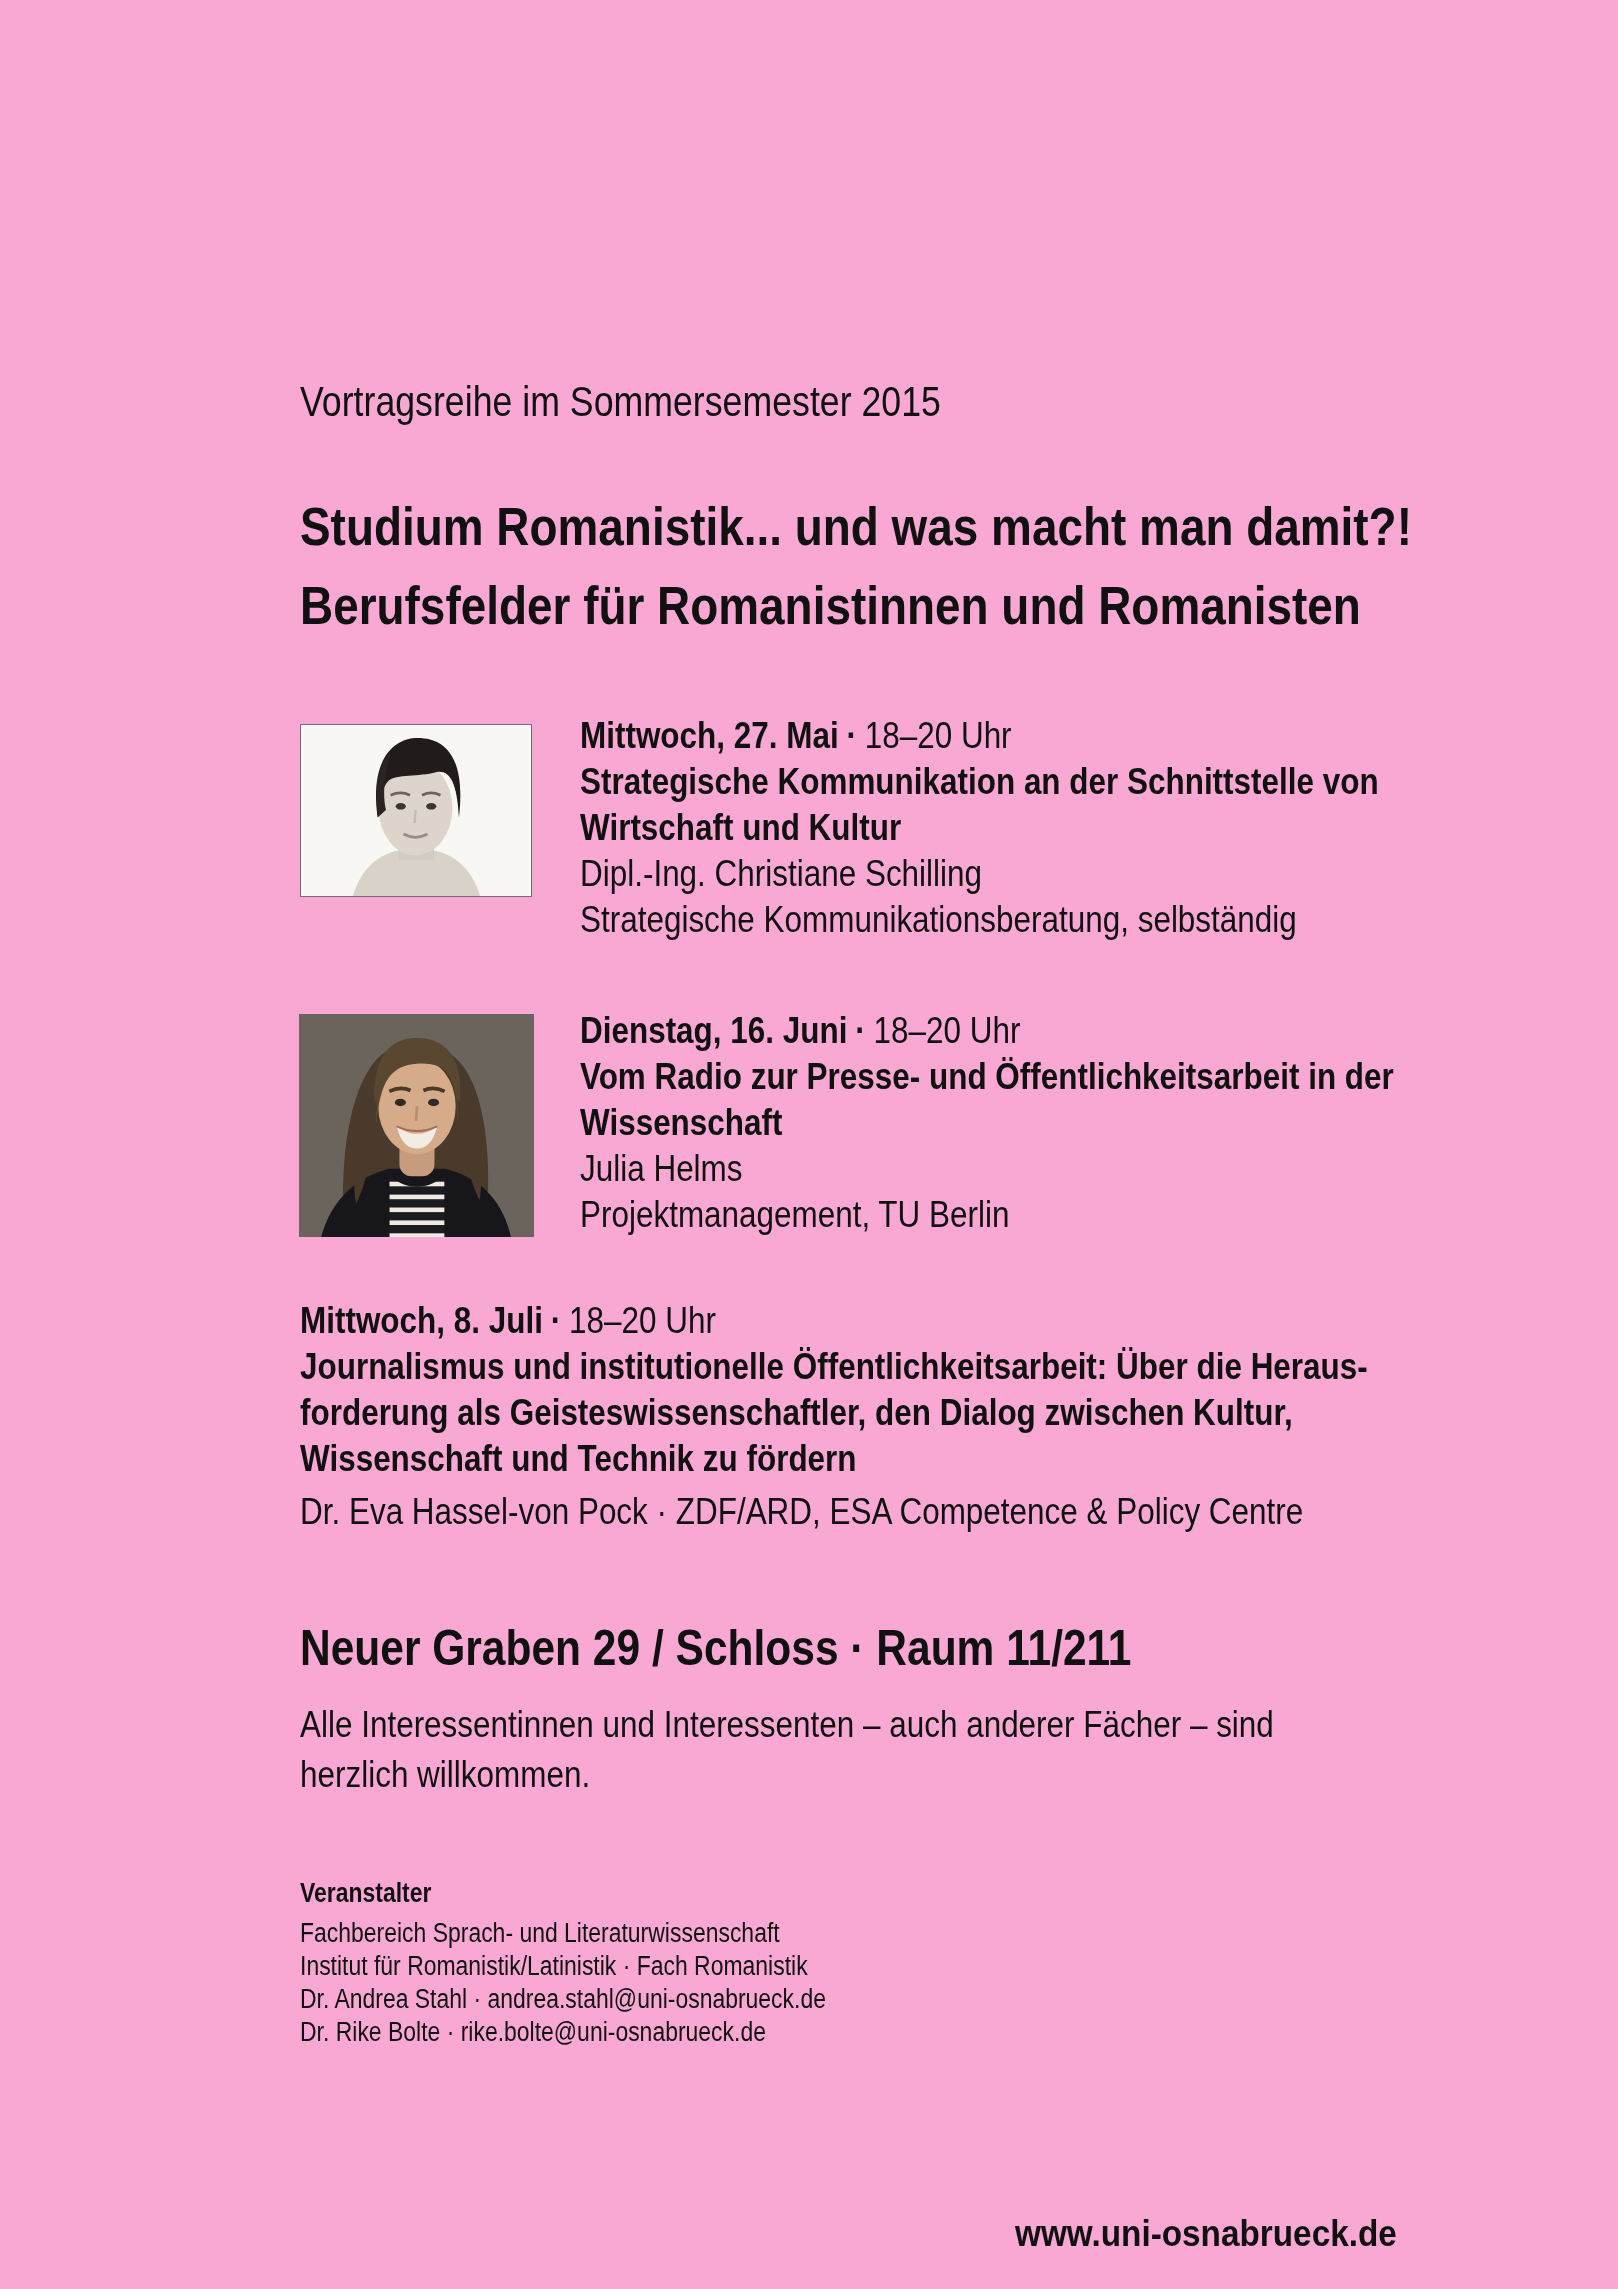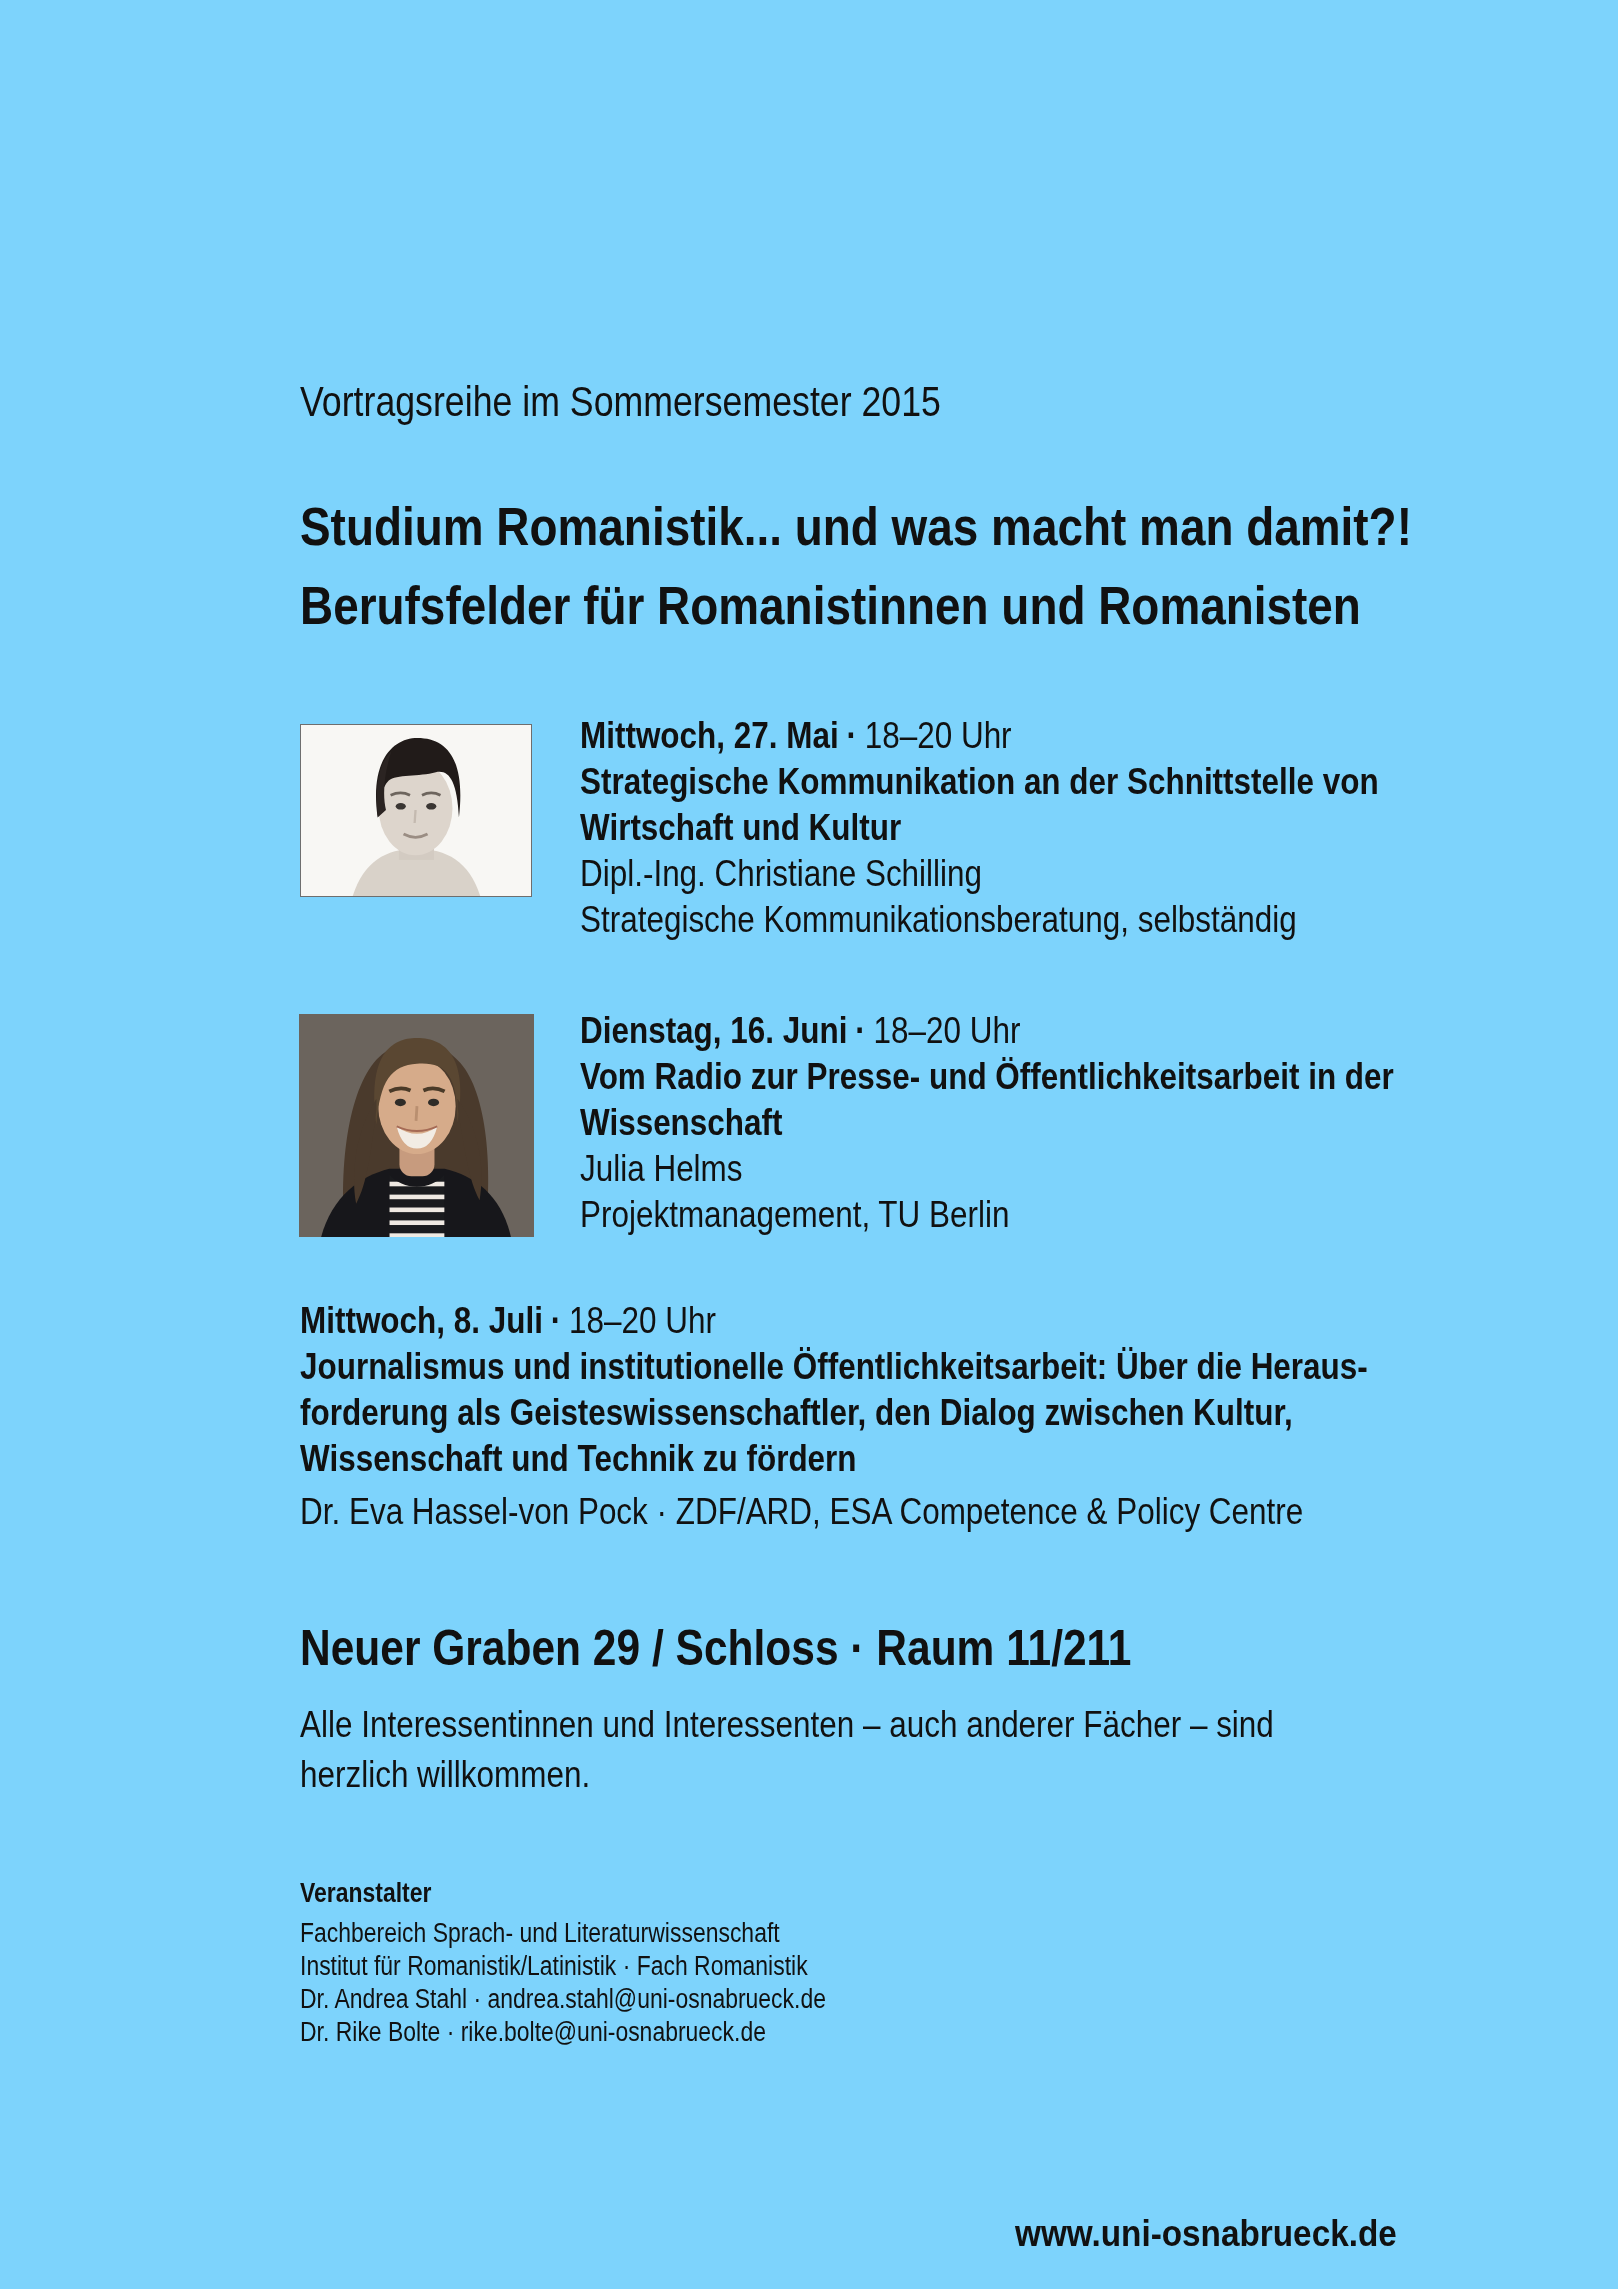--- a/index.html
+++ b/index.html
@@ -1,19 +1,19 @@
 <!DOCTYPE html>
 <html lang="de" style="font-size:14.8px"><head>
 <meta charset="utf-8">
 <style>
   html,body{margin:0;padding:0;background:#ffffff;}
   .page{
     position:relative;
     width:1619px;height:2290px;
-    background:#7dd3fc;
+    background:#f9a8d4;
     color:#111111;
     font-family:"Liberation Sans", sans-serif;
     overflow:hidden;
   }
   
   .cx{transform:scaleX(0.85);transform-origin:0 0;white-space:nowrap;}
   .b{font-weight:bold;}
   .sep{font-weight:bold;margin:0 9.2px;}
 
   .kicker{position:absolute;left:300px;top:378px;font-size:42px;line-height:48px;}

